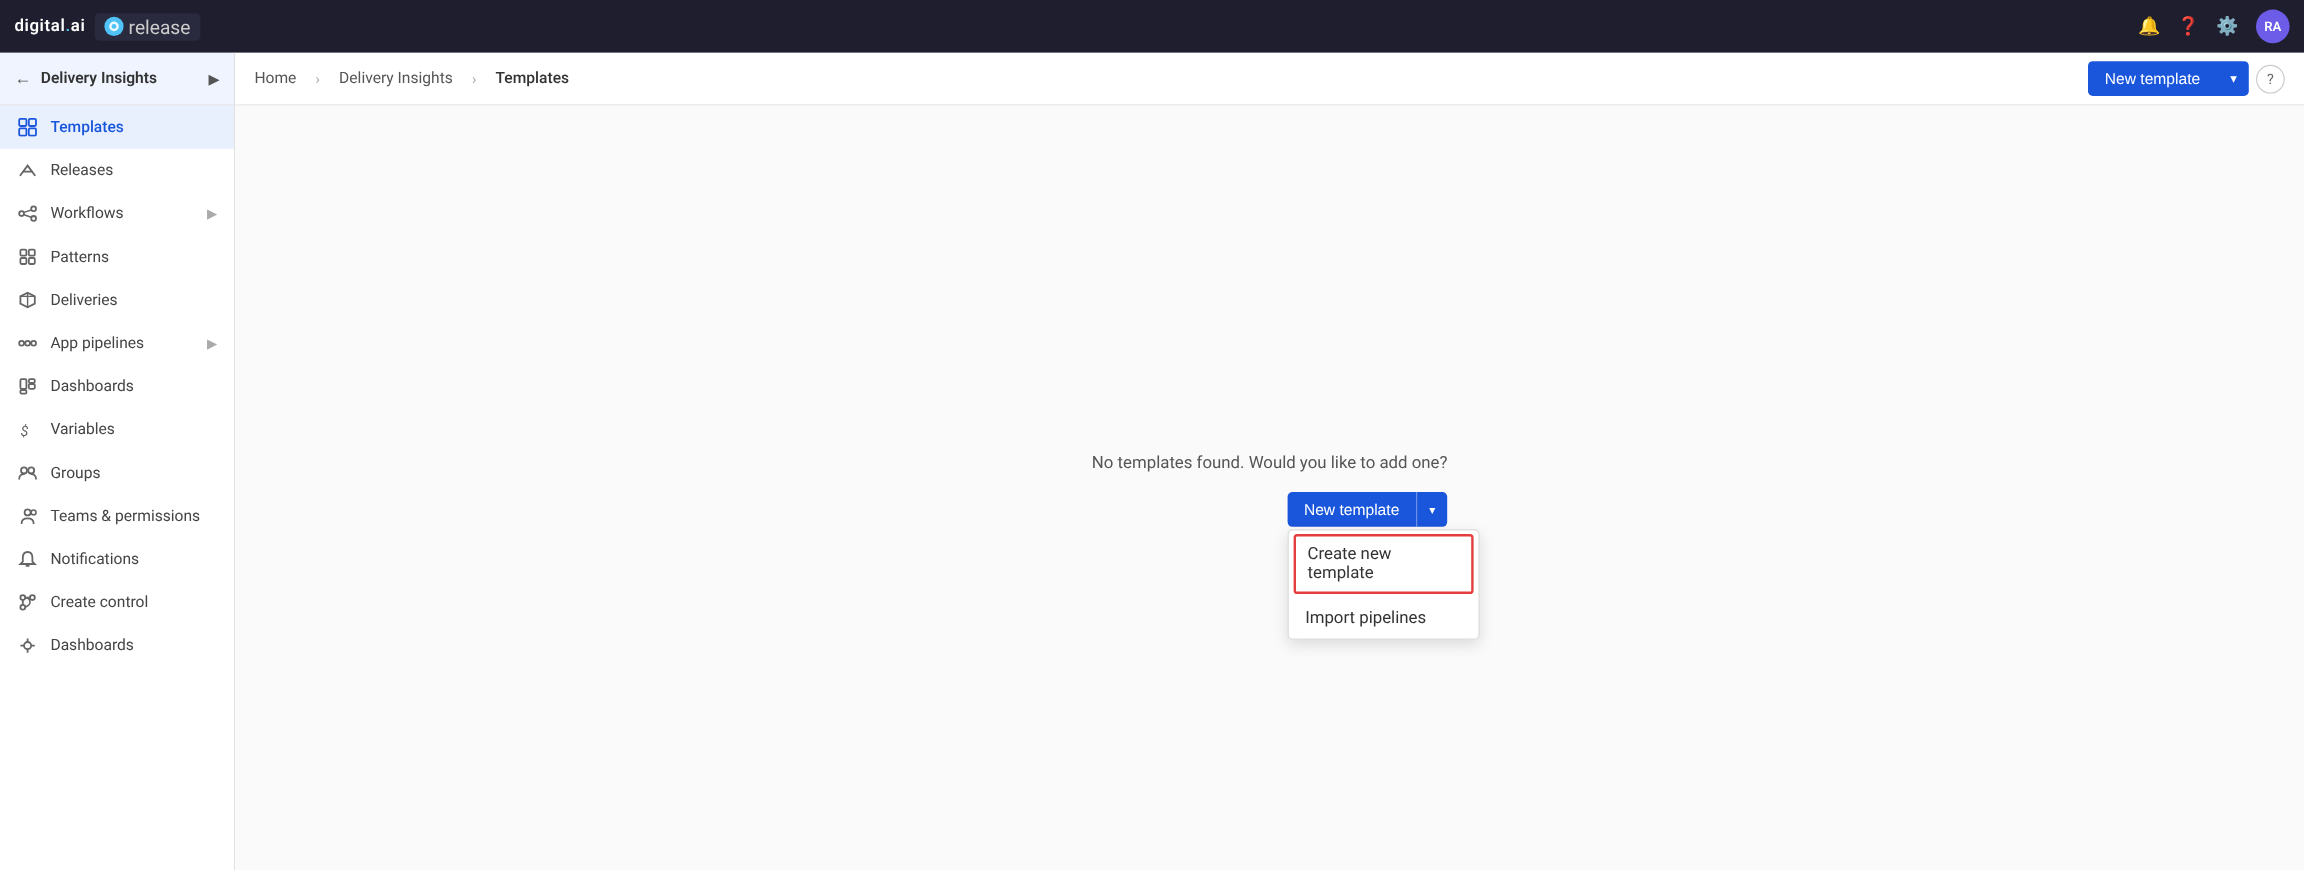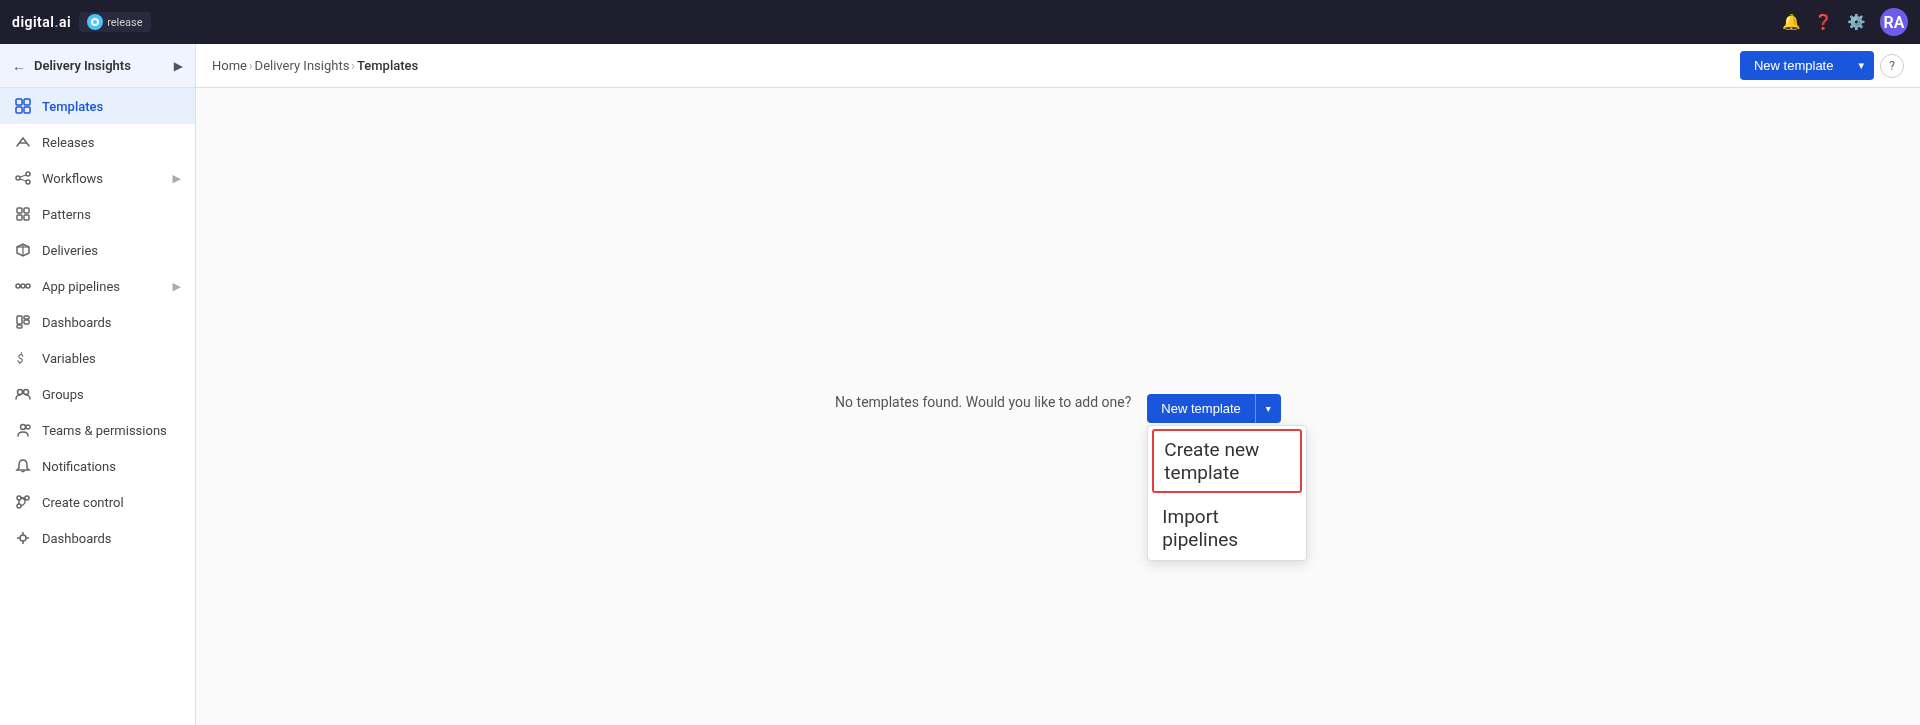--- a/index.html
+++ b/index.html
@@ -43,42 +43,42 @@
       width: 16px;
       height: 16px;
       background: #4fc3f7;
       border-radius: 50%;
       display: flex;
       align-items: center;
       justify-content: center;
     }
     .release-badge-text {
       color: #ccc;
-      font-size: 11px;
+      font-size: 16px;
     }
     .topbar-right {
       display: flex;
       align-items: center;
       gap: 14px;
     }
     .topbar-icon {
       color: #aaa;
       font-size: 15px;
       cursor: pointer;
     }
     .avatar {
       width: 28px;
       height: 28px;
       background: #6c5ce7;
       border-radius: 50%;
       display: flex;
       align-items: center;
       justify-content: center;
       color: #fff;
-      font-size: 16px;
+      font-size: 11px;
       font-weight: 600;
       cursor: pointer;
     }
 
     
     .layout {
       display: flex;
       height: calc(100vh - 40px);
     }
 
@@ -168,21 +168,21 @@
       background: #fff;
       border-bottom: 1px solid #e0e0e0;
       display: flex;
       align-items: center;
       justify-content: space-between;
       padding: 0 16px;
     }
     .breadcrumb {
       display: flex;
       align-items: center;
-      gap: 2px;
+      gap: 16px;
       font-size: 13px;
       color: #555;
     }
     .breadcrumb-sep {
       color: #aaa;
       font-size: 12px;
     }
     .breadcrumb-item {
       color: #555;
       cursor: pointer;
@@ -239,22 +239,22 @@
       flex: 1;
       display: flex;
       align-items: center;
       justify-content: center;
       position: relative;
       background: #fafafa;
     }
 
     .empty-state {
       display: flex;
-      flex-direction: row;
-      align-items: flex-start;
+      flex-direction: column;
+      align-items: flex-end;
       gap: 16px;
     }
     .empty-text {
       font-size: 14px;
       color: #555;
     }
 
     
     .center-btn-group {
       position: relative;
@@ -294,21 +294,21 @@
       right: 0;
       background: #fff;
       border: 1px solid #ddd;
       border-radius: 4px;
       box-shadow: 0 4px 12px rgba(0,0,0,0.12);
       z-index: 100;
       min-width: 160px;
     }
     .dropdown-item {
       padding: 9px 14px;
-      font-size: 19px;
+      font-size: 14px;
       color: #333;
       cursor: pointer;
       display: block;
     }
     .dropdown-item.highlighted {
       border: 2px solid #e53e3e;
       border-radius: 3px;
       margin: 3px 4px;
       padding: 7px 10px;
     }

